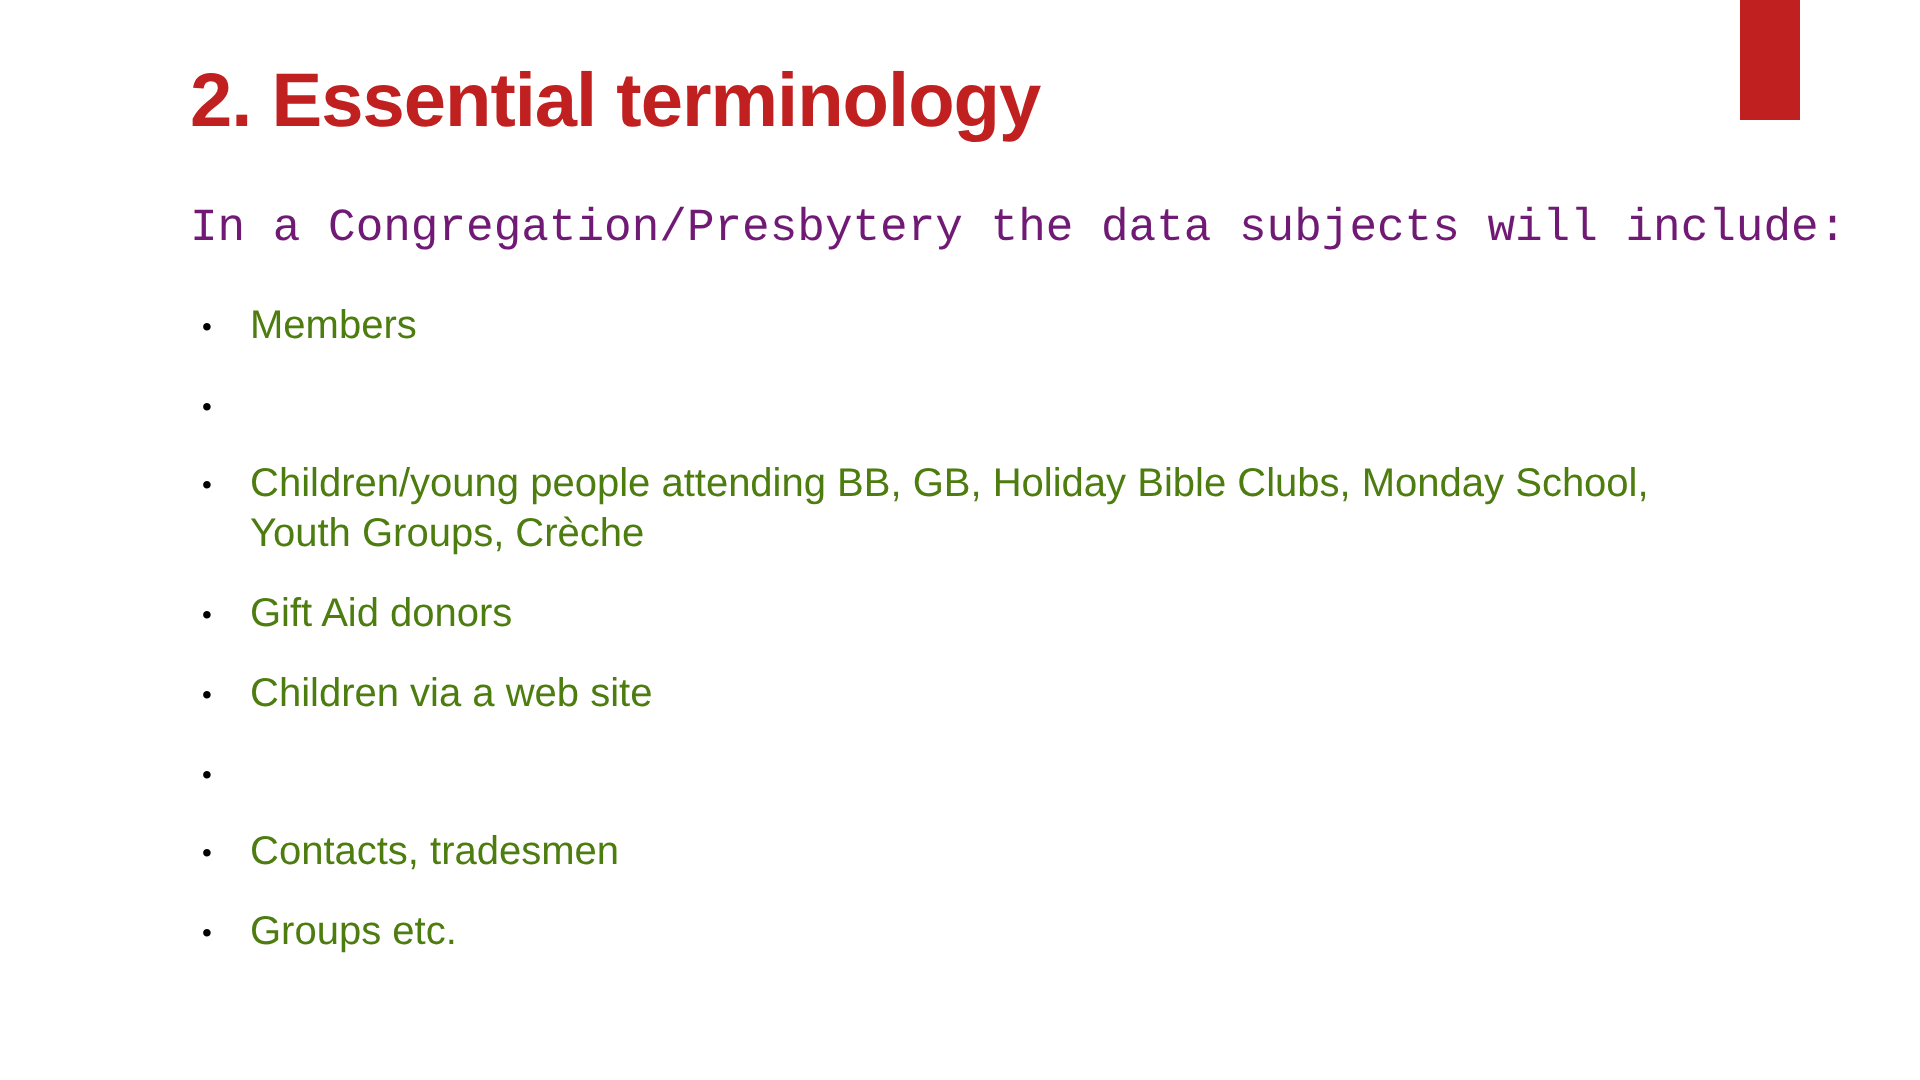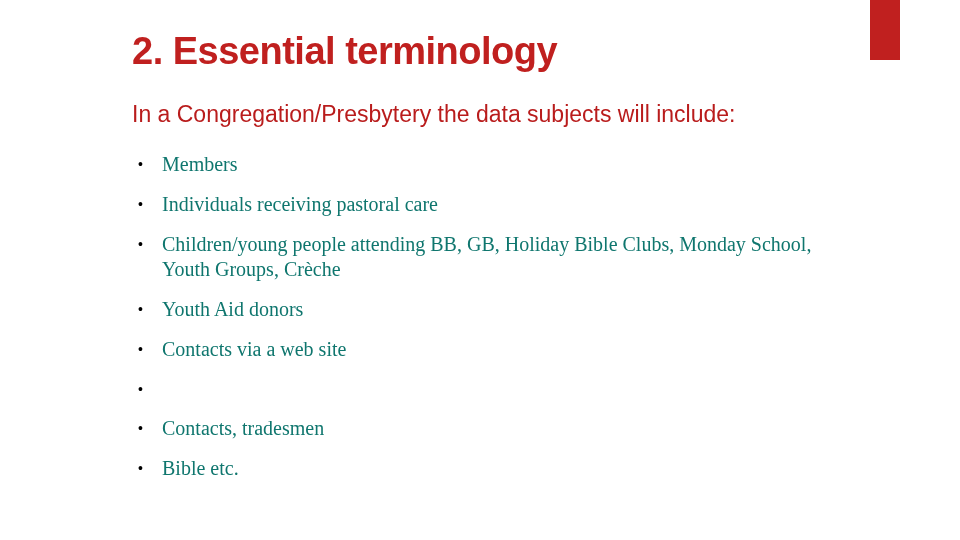--- a/index.html
+++ b/index.html
@@ -12,101 +12,99 @@
       height: 540px;
       background: #ffffff;
       font-family: Arial, Helvetica, sans-serif;
       position: relative;
       overflow: hidden;
     }
     .slide {
       padding: 30px 0 0 95px;
       position: relative;
       height: 100%;
-      margin-left: 37px;
     }
     .accent-block {
       position: absolute;
       top: 0;
       right: 60px;
       width: 30px;
       height: 60px;
       background: #c0201f;
     }
     .title {
       font-size: 38px;
       font-weight: bold;
       color: #c0201f;
       margin-bottom: 28px;
       letter-spacing: -0.5px;
     }
     .subtitle {
       font-size: 23px;
-      color: #b91c1c;
+      color: #701a75;
       margin-bottom: 24px;
       font-weight: normal;
+      font-family: Liberation Mono, monospace;
     }
     .bullet-list {
       list-style: none;
       padding-left: 6px;
     }
     .bullet-item {
       display: flex;
       align-items: flex-start;
       margin-bottom: 15px;
       gap: 16px;
     }
     .bullet-dot {
       color: #000;
       font-size: 14px;
       line-height: 24px;
       flex-shrink: 0;
       width: 8px;
     }
     .bullet-text {
       font-size: 20px;
-      color: #0f766e;
+      color: #4d7c0f;
       line-height: 1.25;
       max-width: 700px;
-      font-family: Liberation Serif, serif;
     }
   </style>
 </head>
 <body>
 
 <div class="slide">
   <div class="accent-block"></div>
   <h1 class="title">2. Essential terminology</h1>
   <p class="subtitle">In a Congregation/Presbytery the data subjects will include:</p>
   <ul class="bullet-list">
     <li class="bullet-item">
       <span class="bullet-dot">•</span>
       <span class="bullet-text">Members</span>
     </li>
     <li class="bullet-item">
       <span class="bullet-dot">•</span>
-      <span class="bullet-text">Individuals receiving pastoral care</span>
     </li>
     <li class="bullet-item">
       <span class="bullet-dot">•</span>
       <span class="bullet-text">Children/young people attending  BB, GB, Holiday Bible Clubs, Monday School, Youth Groups, Crèche</span>
     </li>
     <li class="bullet-item">
       <span class="bullet-dot">•</span>
-      <span class="bullet-text">Youth Aid donors</span>
+      <span class="bullet-text">Gift Aid donors</span>
     </li>
     <li class="bullet-item">
       <span class="bullet-dot">•</span>
-      <span class="bullet-text">Contacts via a web site</span>
+      <span class="bullet-text">Children via a web site</span>
     </li>
     <li class="bullet-item">
       <span class="bullet-dot">•</span>
     </li>
     <li class="bullet-item">
       <span class="bullet-dot">•</span>
       <span class="bullet-text">Contacts, tradesmen</span>
     </li>
     <li class="bullet-item">
       <span class="bullet-dot">•</span>
-      <span class="bullet-text">Bible etc.</span>
+      <span class="bullet-text">Groups etc.</span>
     </li>
   </ul>
 </div>
 
 </body></html>

